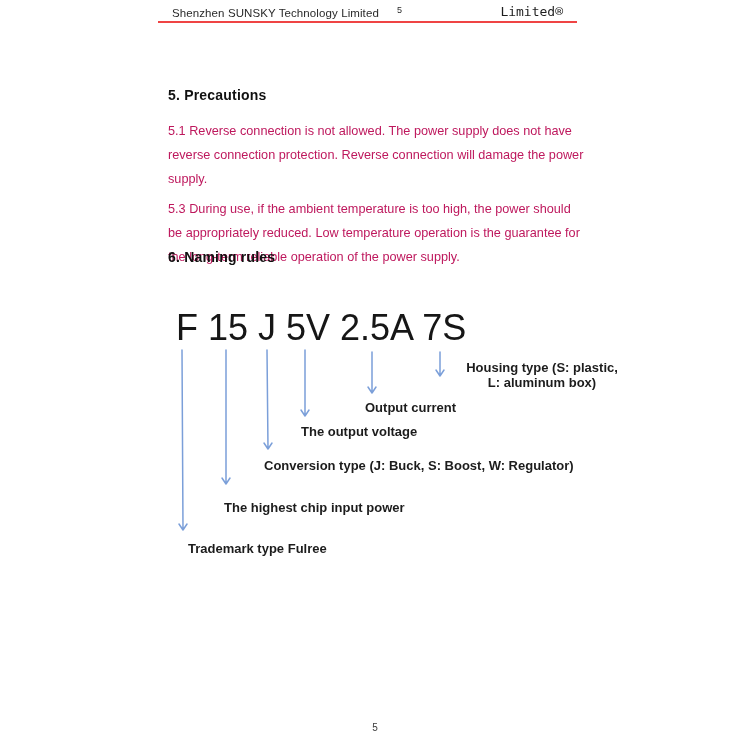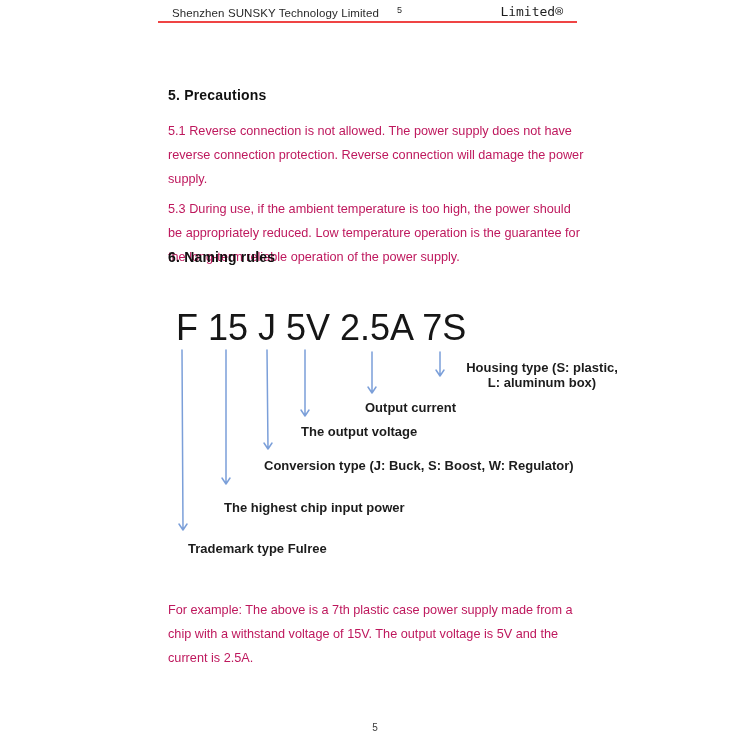--- a/index.html
+++ b/index.html
@@ -144,17 +144,16 @@
   <div class="diagram-label" id="label-housing">
     <div>Housing type (S: plastic,</div>
     <div>L: aluminum box)</div>
   </div>
   <div class="diagram-label" id="label-output-current">Output current</div>
   <div class="diagram-label" id="label-output-voltage">The output voltage</div>
   <div class="diagram-label" id="label-conversion">Conversion type (J: Buck, S: Boost, W: Regulator)</div>
   <div class="diagram-label" id="label-chip-power">The highest chip input power</div>
   <div class="diagram-label" id="label-trademark">Trademark type Fulree</div>
 
-  <p class="para" id="para-example">For example: The above is a 7th plastic case power supply made from a chip with a withstand voltage of 15V. The output voltage is 5V and the current is 2.5A.</p>
 
   <div class="footer-page-number">5</div>
 
 </div>
 
 </body></html>

